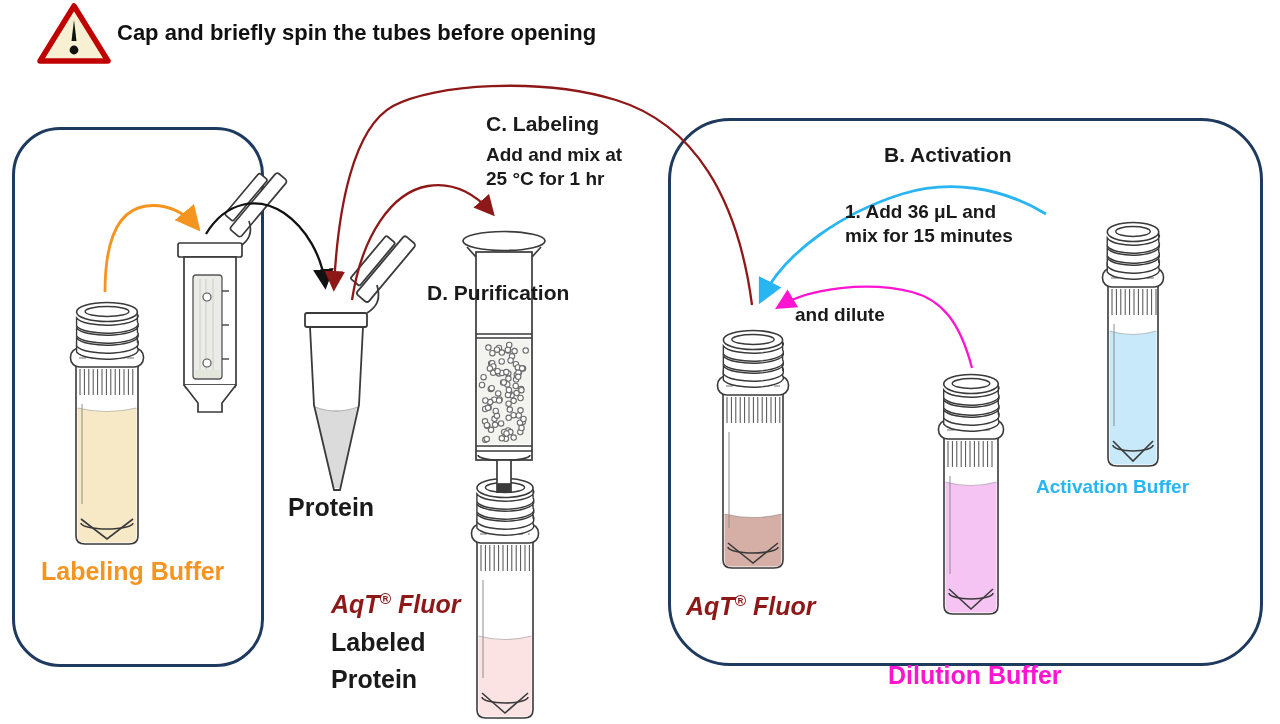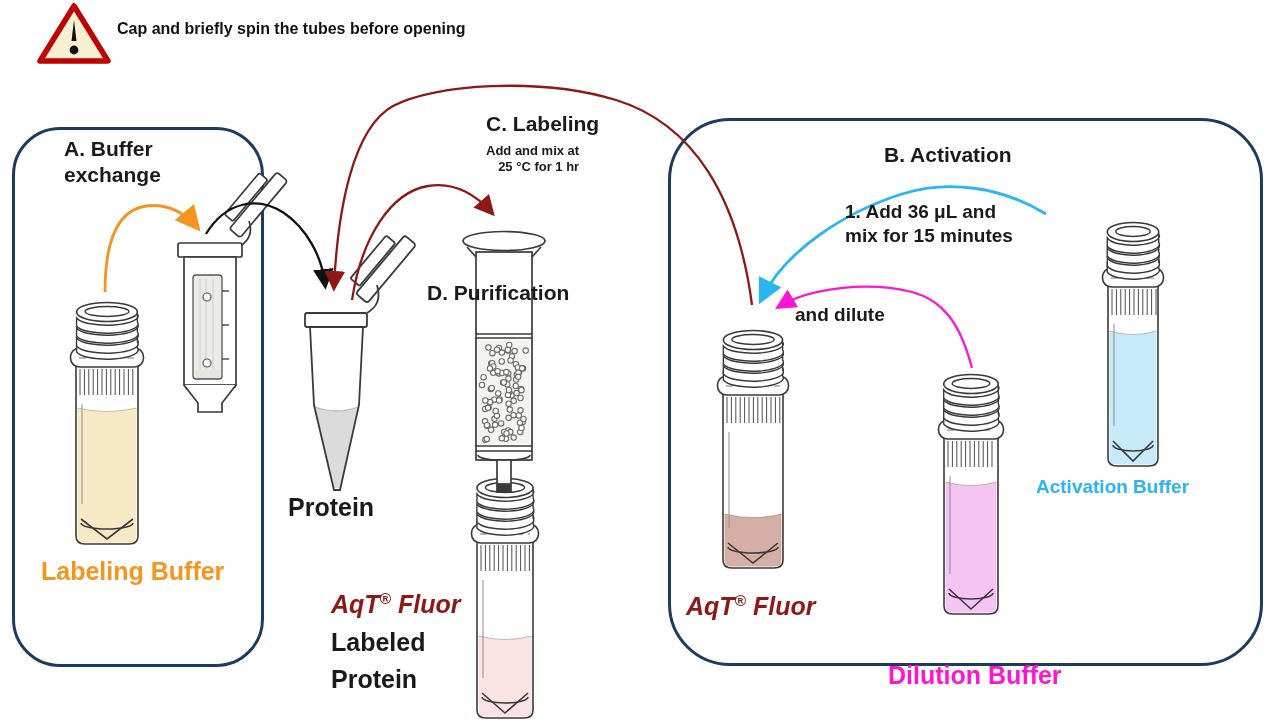--- a/index.html
+++ b/index.html
@@ -26,33 +26,29 @@
 </head>
 <body>
 
 <div class="canvas">
 
   <svg class="abs" style="left:34px;top:0px;" width="80" height="68" viewBox="0 0 80 68">
     <path d="M40 6 L74 61 L6 61 Z" fill="#F7F0D3" stroke="#C00000" stroke-width="5.5" stroke-linejoin="round"></path>
     <path d="M40 20 L42.5 41 L37.5 41 Z" fill="#111"></path>
     <circle cx="40" cy="50" r="4.4" fill="#111"></circle>
   </svg>
-  <div class="txt" style="left:117px;top:19px;font-size:16px;color:#111;">Cap and briefly spin the tubes before opening</div>
+  <div class="txt" style="left:117px;top:19px;font-size:22px;color:#111;">Cap and briefly spin the tubes before opening</div>
 
   <div class="box" style="left:12px;top:127px;width:246px;height:534px;border-radius:48px;"></div>
   <div class="box" style="left:668px;top:118px;width:589px;height:542px;border-radius:62px;"></div>
 
-  <div class="txt" style="left:64px;top:136px;font-size:21px;">
-    <div>A. Buffer</div>
-    <div>exchange</div>
-  </div>
   <div class="txt c-orange" style="left:21px;top:556px;font-size:25px;">Labeling Buffer</div>
 
   <div class="txt" style="left:486px;top:111px;font-size:21px;">C. Labeling</div>
-  <div class="txt" style="left:486px;top:143px;font-size:13px;text-align:right;">
+  <div class="txt" style="left:486px;top:143px;font-size:19px;">
     <div>Add and mix at</div>
     <div>25 °C for 1 hr</div>
   </div>
   <div class="txt" style="left:288px;top:492px;font-size:25px;">Protein</div>
 
   <div class="txt" style="left:427px;top:280px;font-size:21px;text-align:right;">D. Purification</div>
   <div class="txt" style="left:331px;top:586px;font-size:25px;line-height:1.5;">
     <div class="c-darkred"><span>AqT</span><sup class="reg">®</sup><span> Fluor</span></div>
     <div>Labeled</div>
     <div>Protein</div>

